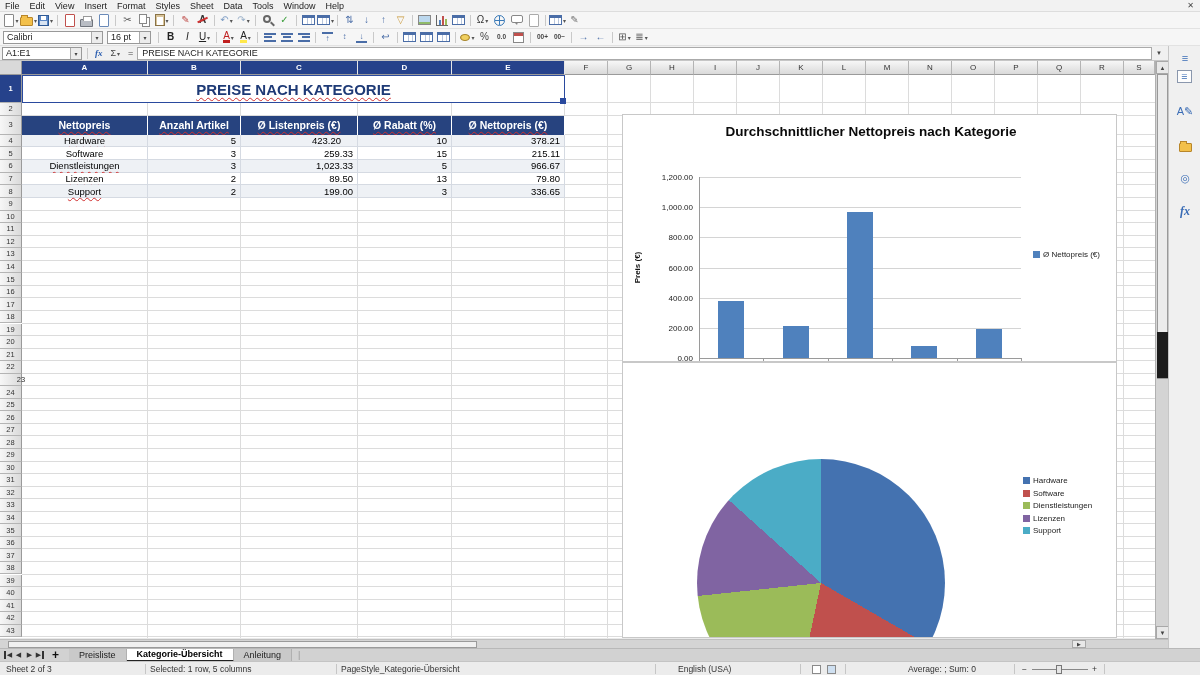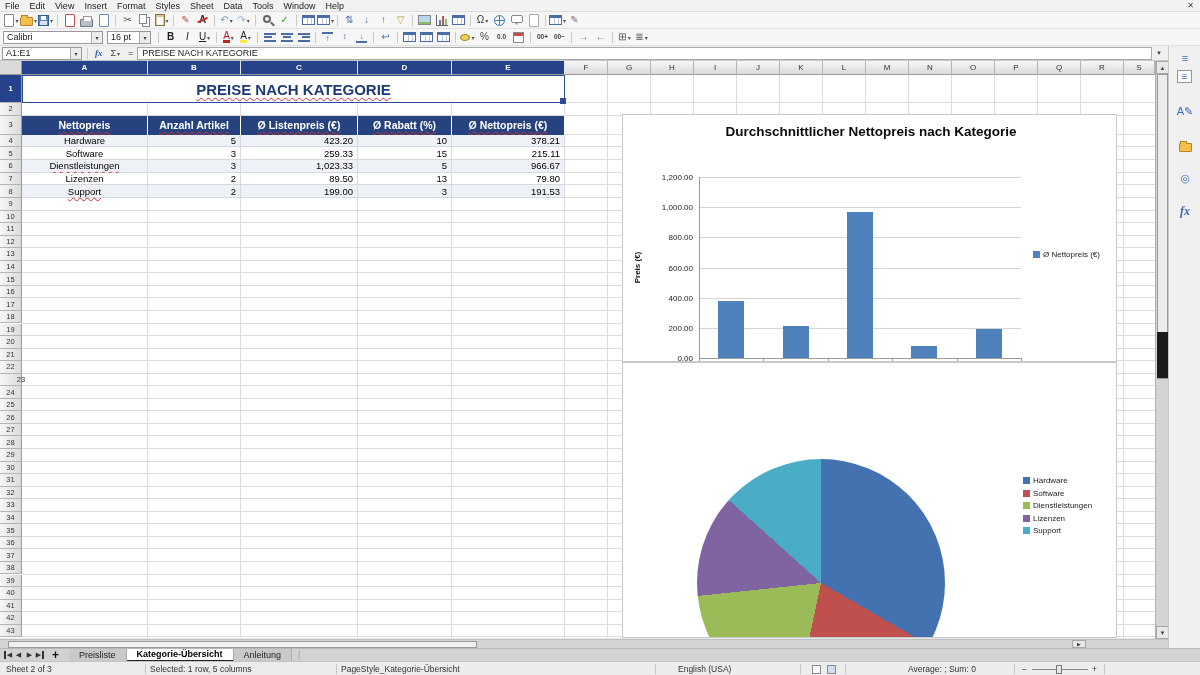--- a/index.html
+++ b/index.html
@@ -518,21 +518,21 @@
       </div>
       <div class="th-cell" style="left: 452px; width: 113px; top: 54.5px; height: 19px; background: rgb(39, 67, 127);">
         <span class="sq">Ø Nettopreis (€)</span>
       </div>
       <div class="td-cell" style="left: 22px; width: 126px; top: 73.5px; height: 12.7px; background: rgb(238, 241, 245); justify-content: center;">
         <span class="sq">Hardware</span>
       </div>
       <div class="td-cell" style="left: 148px; width: 93px; top: 73.5px; height: 12.7px; background: rgb(238, 241, 245); justify-content: flex-end; padding-right: 4px;">
         <span>5</span>
       </div>
-      <div class="td-cell" style="left: 241px; width: 117px; top: 73.5px; height: 12.7px; background: rgb(238, 241, 245); justify-content: flex-end; padding-right: 4px;">
+      <div class="td-cell" style="left: 241px; width: 117px; top: 73.5px; height: 12.7px; background: rgb(238, 241, 245); justify-content: flex-end; padding-right: 16px;">
         <span>423.20</span>
       </div>
       <div class="td-cell" style="left: 358px; width: 94px; top: 73.5px; height: 12.7px; background: rgb(238, 241, 245); justify-content: flex-end; padding-right: 4px;">
         <span>10</span>
       </div>
       <div class="td-cell" style="left: 452px; width: 113px; top: 73.5px; height: 12.7px; background: rgb(238, 241, 245); justify-content: flex-end; padding-right: 4px;">
         <span>378.21</span>
       </div>
       <div class="td-cell" style="left: 22px; width: 126px; top: 86.2px; height: 12.7px; background: rgb(255, 255, 255); justify-content: center;">
         <span class="sq">Software</span>
@@ -585,21 +585,21 @@
       <div class="td-cell" style="left: 148px; width: 93px; top: 124.3px; height: 12.7px; background: rgb(238, 241, 245); justify-content: flex-end; padding-right: 4px;">
         <span>2</span>
       </div>
       <div class="td-cell" style="left: 241px; width: 117px; top: 124.3px; height: 12.7px; background: rgb(238, 241, 245); justify-content: flex-end; padding-right: 4px;">
         <span>199.00</span>
       </div>
       <div class="td-cell" style="left: 358px; width: 94px; top: 124.3px; height: 12.7px; background: rgb(238, 241, 245); justify-content: flex-end; padding-right: 4px;">
         <span>3</span>
       </div>
       <div class="td-cell" style="left: 452px; width: 113px; top: 124.3px; height: 12.7px; background: rgb(238, 241, 245); justify-content: flex-end; padding-right: 4px;">
-        <span>191.53</span>
+        <span>336.65</span>
       </div>
       <div class="chartbox" style="left: 622px; top: 53px; width: 495px; height: 248px;">
         <div class="ctitle" style="left: 78px; width: 340px; top: 8px;">Durchschnittlicher Nettopreis nach Kategorie</div>
         <div class="ytick" style="left: 8px; width: 62px; top: 239px;">0.00</div>
         <div class="cgrid" style="left: 76px; width: 322px; top: 212.833px;"></div>
         <div class="ytick" style="left: 8px; width: 62px; top: 208.833px;">200.00</div>
         <div class="cgrid" style="left: 76px; width: 322px; top: 182.667px;"></div>
         <div class="ytick" style="left: 8px; width: 62px; top: 178.667px;">400.00</div>
         <div class="cgrid" style="left: 76px; width: 322px; top: 152.5px;"></div>
         <div class="ytick" style="left: 8px; width: 62px; top: 148.5px;">600.00</div>

